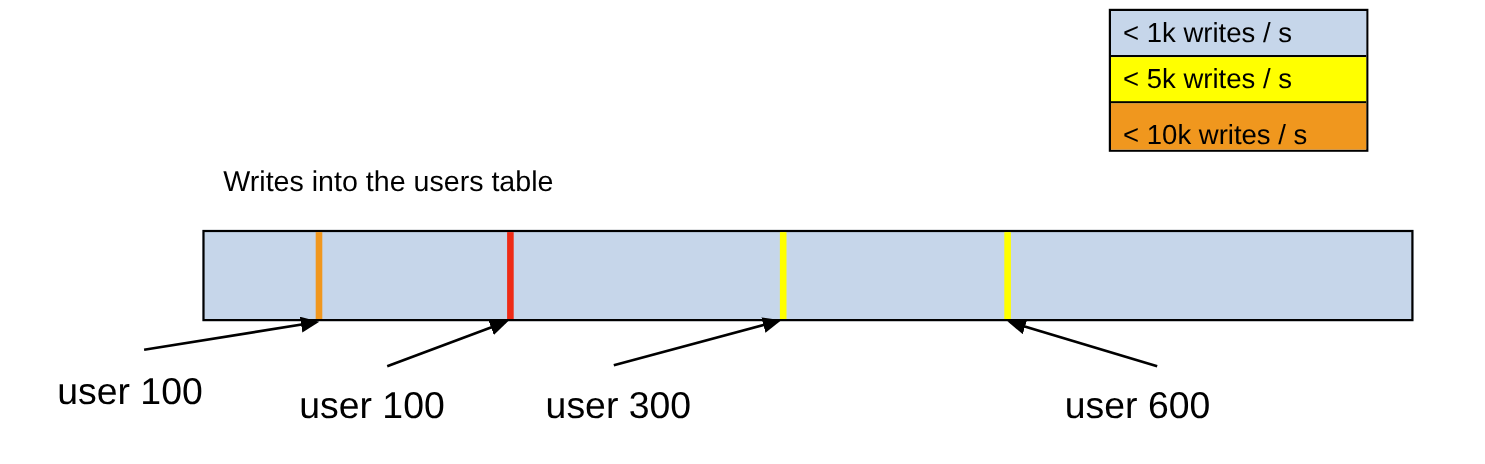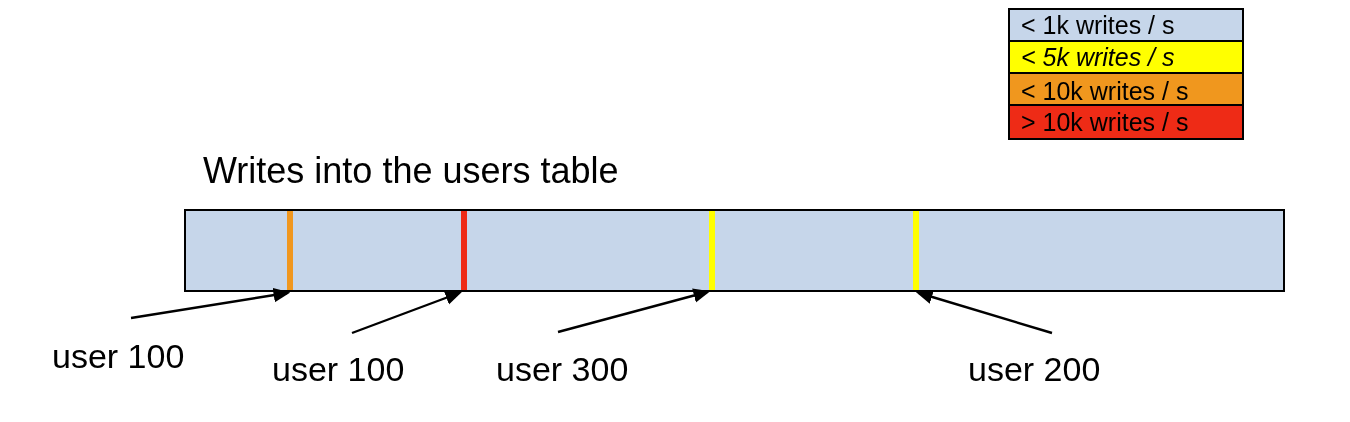--- a/index.html
+++ b/index.html
@@ -22,21 +22,21 @@
   
   .legend {
     position: absolute;
     left: 1008px;
     top: 8px;
     width: 236px;
     border: 2px solid #000000;
     box-sizing: border-box;
   }
   .legend-row {
-    height: 32px;
+    height: 42px;
     box-sizing: border-box;
     border-bottom: 2px solid #000000;
     display: flex;
     align-items: center;
     padding-left: 11px;
   }
   .legend-row:last-child {
     border-bottom: none;
   }
   .legend-label {
@@ -44,21 +44,21 @@
     color: #000000;
     line-height: 1;
     white-space: nowrap;
   }
 
   
   .chart-title {
     position: absolute;
     left: 203px;
     top: 150px;
-    font-size: 36px;
+    font-size: 26px;
     color: #000000;
     white-space: nowrap;
   }
 
   
   .bar {
     position: absolute;
     left: 184px;
     top: 209px;
     width: 1101px;
@@ -93,28 +93,25 @@
 </style>
 </head>
 <body>
 
 <div id="canvas">
 
   <div class="legend">
     <div class="legend-row" style="background:#c6d6ea;">
       <span class="legend-label">&lt; 1k writes / s</span>
     </div>
-    <div class="legend-row" style="background:#ffff00;font-style:italic;">
+    <div class="legend-row" style="background:#ffff00;">
       <span class="legend-label">&lt; 5k writes / s</span>
     </div>
     <div class="legend-row" style="background:#f0971e;align-items:flex-end;">
       <span class="legend-label">&lt; 10k writes / s</span>
-    </div>
-    <div class="legend-row" style="background:#ee2b16;">
-      <span class="legend-label">&gt; 10k writes / s</span>
     </div>
   </div>
 
   <div class="chart-title">Writes into the users table</div>
 
   <div class="bar">
     <div class="stripe" style="left:101px;background:#f0971e;"></div>
     <div class="stripe" style="left:275px;background:#ee2b16;"></div>
     <div class="stripe" style="left:523px;background:#ffff00;"></div>
     <div class="stripe" style="left:727px;background:#ffff00;"></div>
@@ -128,15 +125,15 @@
     </defs>
     <line x1="131" y1="318" x2="287" y2="293" stroke="#000000" stroke-width="2.4" marker-end="url(#head)"></line>
     <line x1="352" y1="333" x2="459" y2="293" stroke="#000000" stroke-width="2.4" marker-end="url(#head)"></line>
     <line x1="558" y1="332" x2="707" y2="292" stroke="#000000" stroke-width="2.4" marker-end="url(#head)"></line>
     <line x1="1052" y1="333" x2="919" y2="293" stroke="#000000" stroke-width="2.4" marker-end="url(#head)"></line>
   </svg>
 
   <div class="anno-label" style="left:52px;top:337px;">user 100</div>
   <div class="anno-label" style="left:272px;top:350px;">user 100</div>
   <div class="anno-label" style="left:496px;top:350px;text-align:center;">user 300</div>
-  <div class="anno-label" style="left:968px;top:350px;">user 200</div>
+  <div class="anno-label" style="left:968px;top:350px;">user 600</div>
 
 </div>
 
 </body></html>

